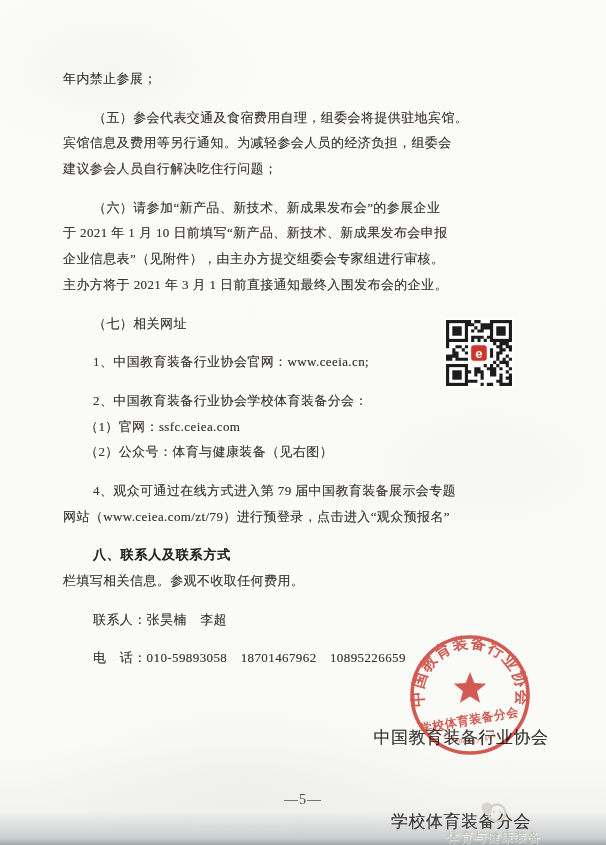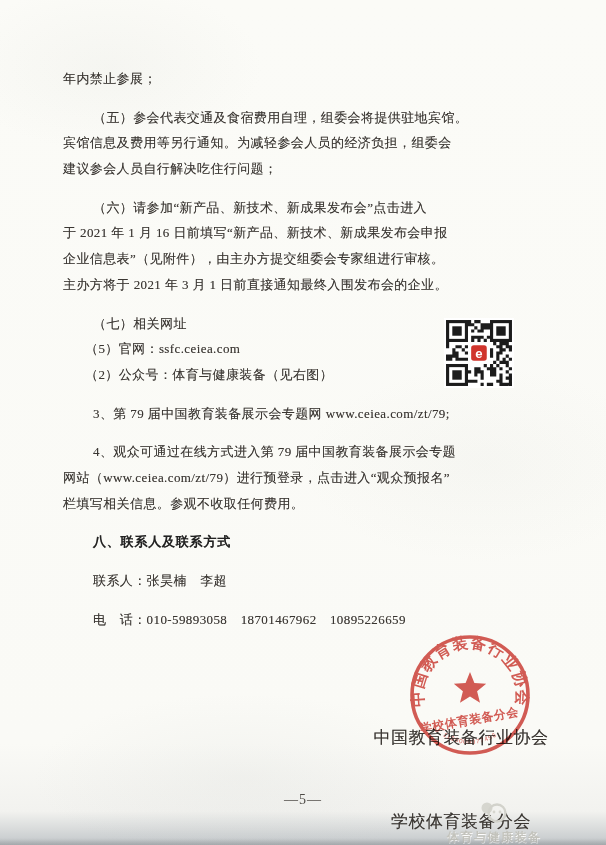--- a/index.html
+++ b/index.html
@@ -59,32 +59,33 @@
 </head>
 <body>
 
 <div class="page">
 
   <div class="doc-body">
     <div class="line">年内禁止参展；</div>
     <div class="line indent">（五）参会代表交通及食宿费用自理，组委会将提供驻地宾馆。</div>
     <div class="line">宾馆信息及费用等另行通知。为减轻参会人员的经济负担，组委会</div>
     <div class="line">建议参会人员自行解决吃住行问题；</div>
-    <div class="line indent">（六）请参加“新产品、新技术、新成果发布会”点击进入</div>
-    <div class="line">于 2021 年 1 月 16 日前填写“新产品、新技术、新成果发布会申报</div>
+    <div class="line indent">（六）请参加“新产品、新技术、新成果发布会”的参展企业</div>
+    <div class="line">于 2021 年 1 月 10 日前填写“新产品、新技术、新成果发布会申报</div>
     <div class="line">企业信息表”（见附件），由主办方提交组委会专家组进行审核。</div>
     <div class="line">主办方将于 2021 年 3 月 1 日前直接通知最终入围发布会的企业。</div>
     <div class="line indent">（七）相关网址</div>
-    <div class="line indent-sm">（5）官网：ssfc.ceiea.com</div>
+    <div class="line indent">1、中国教育装备行业协会官网：www.ceeia.cn;</div>
+    <div class="line indent">2、中国教育装备行业协会学校体育装备分会：</div>
+    <div class="line indent-sm">（1）官网：ssfc.ceiea.com</div>
     <div class="line indent-sm">（2）公众号：体育与健康装备（见右图）</div>
-    <div class="line indent">3、第 79 届中国教育装备展示会专题网 www.ceiea.com/zt/79;</div>
     <div class="line indent">4、观众可通过在线方式进入第 79 届中国教育装备展示会专题</div>
     <div class="line">网站（www.ceiea.com/zt/79）进行预登录，点击进入“观众预报名”</div>
+    <div class="line indent heading">八、联系人及联系方式</div>
     <div class="line">栏填写相关信息。参观不收取任何费用。</div>
-    <div class="line indent heading">八、联系人及联系方式</div>
     <div class="line indent">联系人：张昊楠　李超</div>
     <div class="line indent">电　话：010-59893058　18701467962　10895226659</div>
   </div>
 
   <svg class="qr" width="70" height="70" viewBox="0 0 69.1 69.1">
     <rect x="0" y="0" width="69.1" height="69.1" fill="#ffffff"></rect>
     <path id="qr-modules" fill="#1c1c1c" d="M23.7 2.0h3.1v3.1h-3.1zM29.9 2.0h3.1v3.1h-3.1zM33.0 2.0h3.1v3.1h-3.1zM23.7 5.1h3.1v3.1h-3.1zM26.8 5.1h3.1v3.1h-3.1zM36.1 5.1h3.1v3.1h-3.1zM39.2 5.1h3.1v3.1h-3.1zM42.3 5.1h3.1v3.1h-3.1zM29.9 8.2h3.1v3.1h-3.1zM36.1 8.2h3.1v3.1h-3.1zM39.2 8.2h3.1v3.1h-3.1zM42.3 8.2h3.1v3.1h-3.1zM26.8 11.3h3.1v3.1h-3.1zM33.0 11.3h3.1v3.1h-3.1zM36.1 11.3h3.1v3.1h-3.1zM26.8 17.5h3.1v3.1h-3.1zM29.9 17.5h3.1v3.1h-3.1zM33.0 17.5h3.1v3.1h-3.1zM36.1 17.5h3.1v3.1h-3.1zM42.3 17.5h3.1v3.1h-3.1zM26.8 20.6h3.1v3.1h-3.1zM33.0 20.6h3.1v3.1h-3.1zM39.2 20.6h3.1v3.1h-3.1zM2.0 23.7h3.1v3.1h-3.1zM48.5 23.7h3.1v3.1h-3.1zM54.7 23.7h3.1v3.1h-3.1zM57.8 23.7h3.1v3.1h-3.1zM60.9 23.7h3.1v3.1h-3.1zM2.0 26.8h3.1v3.1h-3.1zM11.3 26.8h3.1v3.1h-3.1zM14.4 26.8h3.1v3.1h-3.1zM20.6 26.8h3.1v3.1h-3.1zM51.6 26.8h3.1v3.1h-3.1zM54.7 26.8h3.1v3.1h-3.1zM60.9 26.8h3.1v3.1h-3.1zM64.0 26.8h3.1v3.1h-3.1zM8.2 29.9h3.1v3.1h-3.1zM17.5 29.9h3.1v3.1h-3.1zM45.4 29.9h3.1v3.1h-3.1zM54.7 29.9h3.1v3.1h-3.1zM57.8 29.9h3.1v3.1h-3.1zM64.0 29.9h3.1v3.1h-3.1zM8.2 33.0h3.1v3.1h-3.1zM11.3 33.0h3.1v3.1h-3.1zM20.6 33.0h3.1v3.1h-3.1zM45.4 33.0h3.1v3.1h-3.1zM51.6 33.0h3.1v3.1h-3.1zM54.7 33.0h3.1v3.1h-3.1zM2.0 36.1h3.1v3.1h-3.1zM5.1 36.1h3.1v3.1h-3.1zM8.2 36.1h3.1v3.1h-3.1zM11.3 36.1h3.1v3.1h-3.1zM45.4 36.1h3.1v3.1h-3.1zM51.6 36.1h3.1v3.1h-3.1zM60.9 36.1h3.1v3.1h-3.1zM2.0 39.2h3.1v3.1h-3.1zM5.1 39.2h3.1v3.1h-3.1zM11.3 39.2h3.1v3.1h-3.1zM14.4 39.2h3.1v3.1h-3.1zM17.5 39.2h3.1v3.1h-3.1zM20.6 39.2h3.1v3.1h-3.1zM51.6 39.2h3.1v3.1h-3.1zM57.8 39.2h3.1v3.1h-3.1zM64.0 39.2h3.1v3.1h-3.1zM48.5 42.3h3.1v3.1h-3.1zM54.7 42.3h3.1v3.1h-3.1zM57.8 42.3h3.1v3.1h-3.1zM60.9 42.3h3.1v3.1h-3.1zM39.2 45.4h3.1v3.1h-3.1zM45.4 45.4h3.1v3.1h-3.1zM51.6 45.4h3.1v3.1h-3.1zM60.9 45.4h3.1v3.1h-3.1zM29.9 48.5h3.1v3.1h-3.1zM33.0 48.5h3.1v3.1h-3.1zM42.3 48.5h3.1v3.1h-3.1zM45.4 48.5h3.1v3.1h-3.1zM48.5 48.5h3.1v3.1h-3.1zM54.7 48.5h3.1v3.1h-3.1zM64.0 48.5h3.1v3.1h-3.1zM23.7 51.6h3.1v3.1h-3.1zM29.9 51.6h3.1v3.1h-3.1zM33.0 51.6h3.1v3.1h-3.1zM36.1 51.6h3.1v3.1h-3.1zM45.4 51.6h3.1v3.1h-3.1zM48.5 51.6h3.1v3.1h-3.1zM60.9 51.6h3.1v3.1h-3.1zM29.9 54.7h3.1v3.1h-3.1zM36.1 54.7h3.1v3.1h-3.1zM45.4 54.7h3.1v3.1h-3.1zM48.5 54.7h3.1v3.1h-3.1zM54.7 54.7h3.1v3.1h-3.1zM64.0 54.7h3.1v3.1h-3.1zM36.1 57.8h3.1v3.1h-3.1zM54.7 57.8h3.1v3.1h-3.1zM60.9 57.8h3.1v3.1h-3.1zM64.0 57.8h3.1v3.1h-3.1zM23.7 60.9h3.1v3.1h-3.1zM26.8 60.9h3.1v3.1h-3.1zM29.9 60.9h3.1v3.1h-3.1zM51.6 60.9h3.1v3.1h-3.1zM54.7 60.9h3.1v3.1h-3.1zM64.0 60.9h3.1v3.1h-3.1zM36.1 64.0h3.1v3.1h-3.1zM42.3 64.0h3.1v3.1h-3.1zM45.4 64.0h3.1v3.1h-3.1zM54.7 64.0h3.1v3.1h-3.1zM57.8 64.0h3.1v3.1h-3.1zM60.9 64.0h3.1v3.1h-3.1zM64.0 64.0h3.1v3.1h-3.1z"></path>
 
     <g>
       <rect x="2" y="2" width="21.7" height="21.7" fill="#1c1c1c"></rect>

